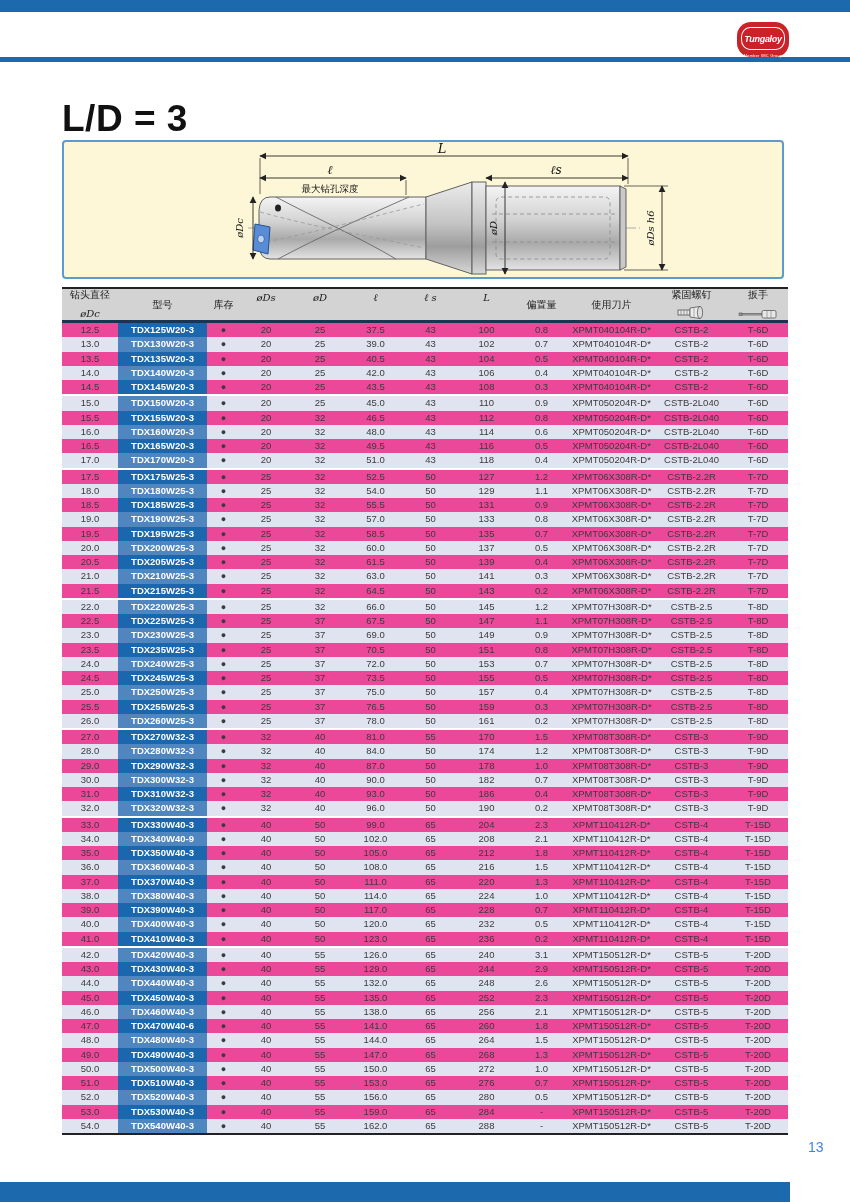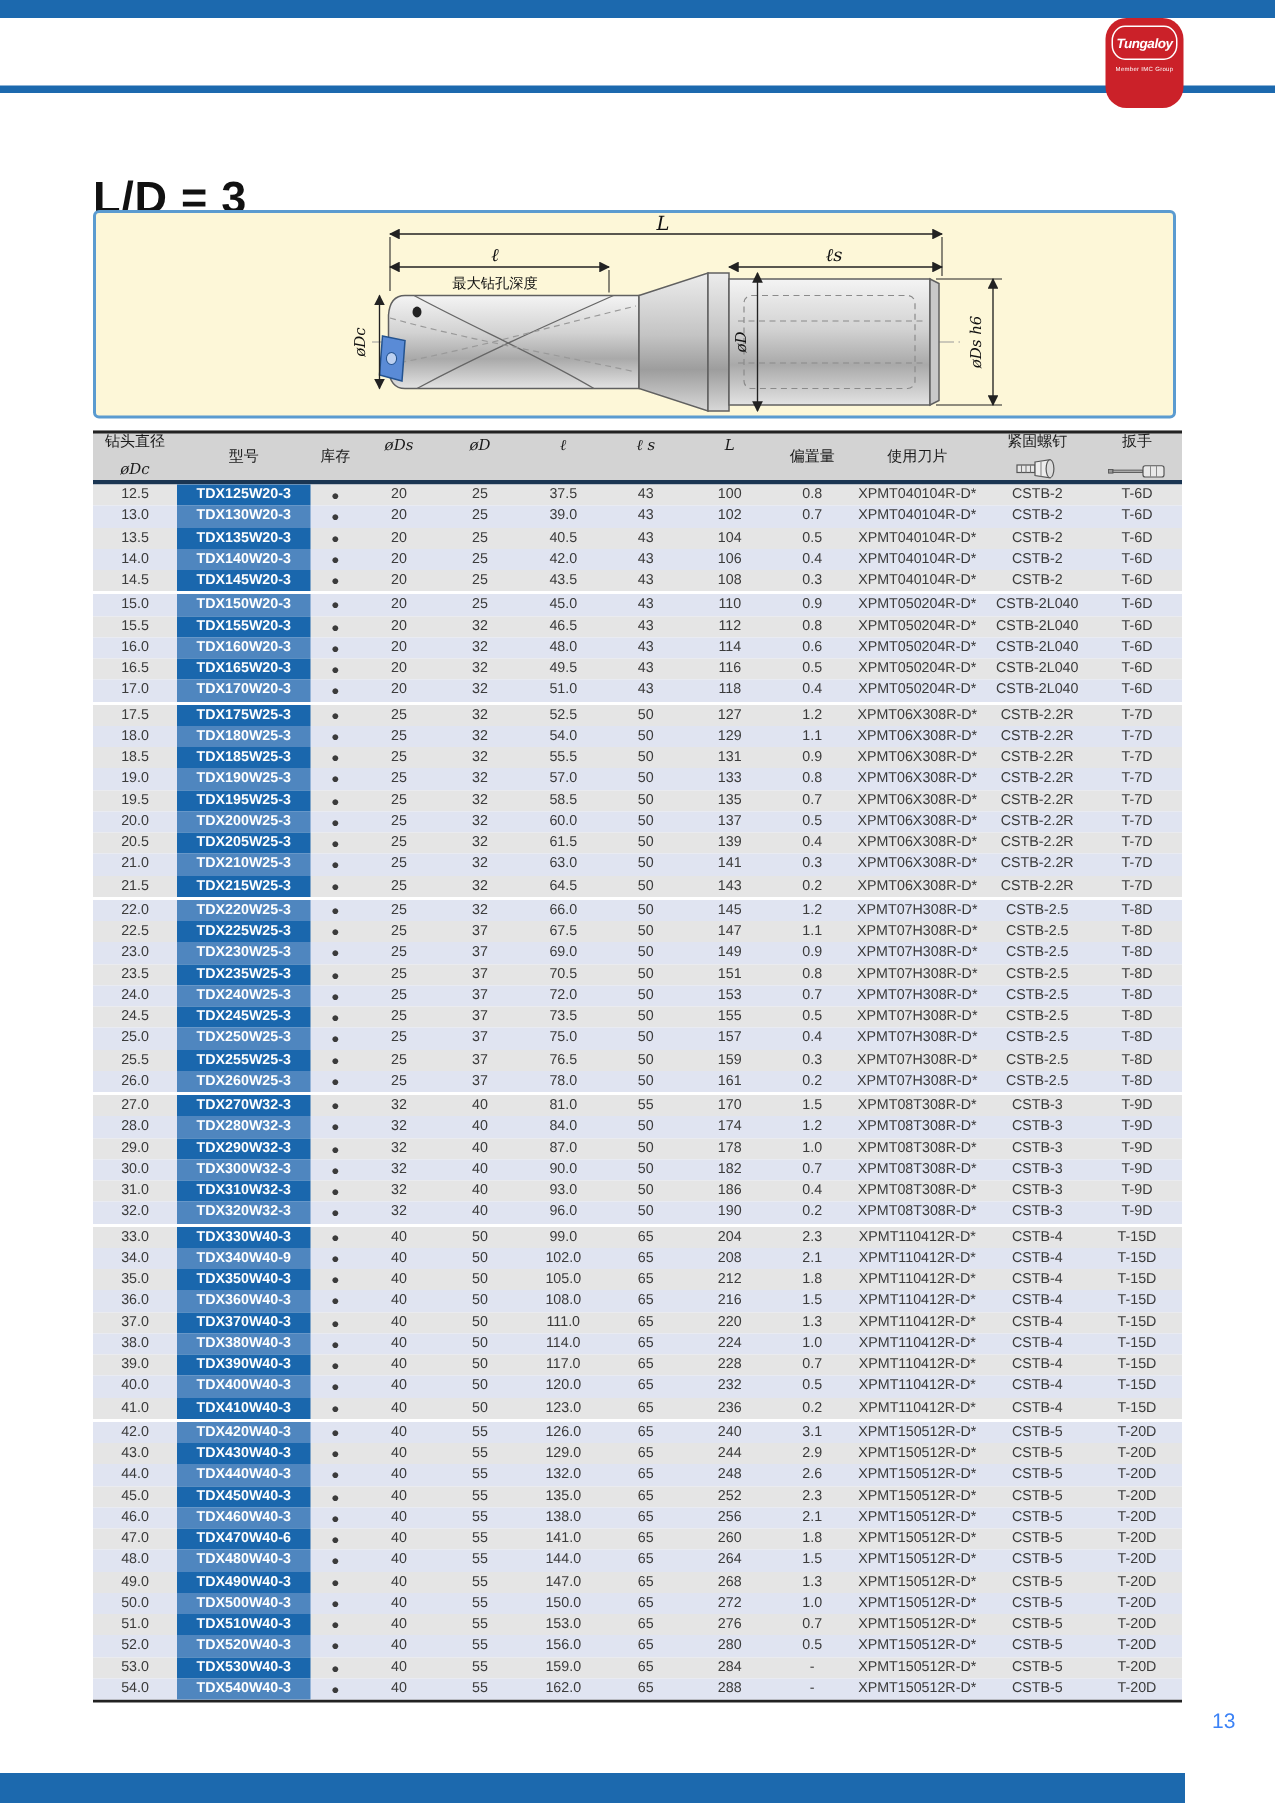--- a/index.html
+++ b/index.html
@@ -5,28 +5,28 @@
   html,body{margin:0;padding:0;background:#fff;}
   #page{position:relative;width:850px;height:1202px;background:#ffffff;overflow:hidden;
         font-family:"Liberation Sans","DejaVu Sans",sans-serif;}
 
   
   .topbar{position:absolute;left:0;top:0;width:850px;height:12px;background:#1c69ae;}
   .accentline{position:absolute;left:0;top:57px;width:850px;height:5px;background:#1c69ae;}
   .bottombar{position:absolute;left:0;top:1182px;width:790px;height:20px;background:#1c69ae;}
 
   
-  .logo{position:absolute;left:737px;top:12px;width:52px;height:60px;background:#cb2129;border-radius:14px;}
+  .logo{position:absolute;left:737px;top:22px;width:52px;height:35px;background:#cb2129;border-radius:14px;}
   .logo-frame{margin:5px 4px 0 4px;border:1.5px solid #fff;border-radius:9px/10px;height:21px;
               display:flex;align-items:center;justify-content:center;}
   .logo-brand{color:#fff;font-weight:bold;font-style:italic;font-size:9px;letter-spacing:-0.3px;white-space:nowrap;}
   .logo-sub{color:#fff;font-size:4px;text-align:center;margin-top:3px;letter-spacing:0.2px;}
 
   
-  .title{position:absolute;left:62px;top:116px;font-size:30px;font-weight:bold;color:#111;letter-spacing:0.5px;}
+  .title{position:absolute;left:62px;top:98px;font-size:37px;font-weight:bold;color:#111;letter-spacing:0.5px;}
 
   
   .diagram{position:absolute;left:62px;top:140px;width:722px;height:139px;background:#fdf7d8;
            border:2px solid #5b9bd0;border-radius:4px;box-sizing:border-box;}
 
   
   .table{position:absolute;left:62px;top:287px;width:726px;}
   .thead{display:flex;background:#d3d3d3;border-top:2px solid #222;height:31px;color:#1a1a1a;}
   .navy{height:3px;background:#1a3552;}
   .hc{box-sizing:border-box;text-align:center;}
@@ -38,21 +38,21 @@
   .size-top{height:14px;line-height:15px;font-size:10px;border-bottom:1px solid #4a4a4a;}
   .size-cols{display:flex;height:16px;align-items:center;}
   .size-cols span{display:block;text-align:center;}
 
   .c0{width:56px}.c1{width:89px}.c2{width:33px}.c3{width:52px}.c4{width:56px}.c5{width:55px}
   .c6{width:55px}.c7{width:57px}.c8{width:53px}.c9{width:87px}.c10{width:73px}.c11{width:60px}
 
   #tbody{border-bottom:2px solid #222;}
   .row{display:flex;height:14.25px;line-height:14.25px;font-size:9.5px;color:#3b3b3b;}
   .row.gap{margin-top:2px;}
-  .row.dark{background:#e5e5e5;}
+  .row.dark{background:#ec4899;}
   .row.light{background:#e0e4f1;}
   .cell{box-sizing:border-box;text-align:center;overflow:hidden;white-space:nowrap;}
   .model{color:#fff;font-weight:bold;font-size:9.5px;}
   .row.dark .model{background:#1a67ad;}
   .row.light .model{background:#4f86bf;}
   .dot{font-size:9px;}
 
   
   .stocknote{position:absolute;top:1138px;left:62px;width:726px;text-align:right;font-size:10px;color:#111;}
   .pagenum{position:absolute;left:808px;top:1139px;font-size:14px;color:#3b82f6;}

